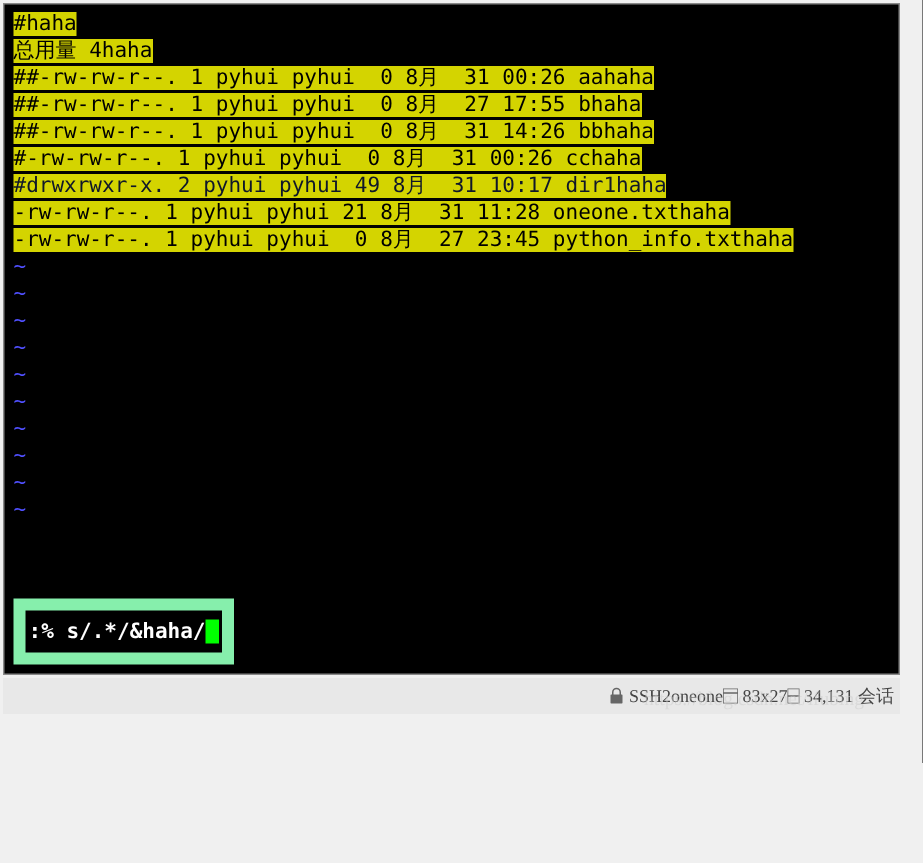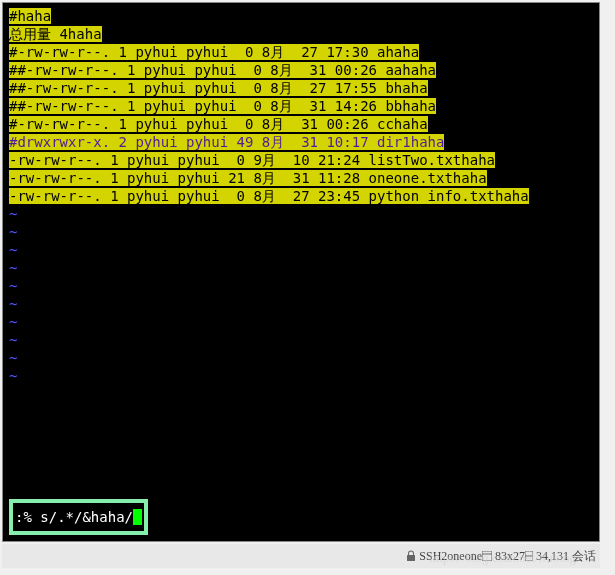--- a/index.html
+++ b/index.html
@@ -10,53 +10,54 @@
     body {
       width: 615px;
       height: 575px;
       background: #f0f0f0;
       font-family: "DejaVu Sans Mono", "Consolas", monospace;
       font-size: 14px;
       overflow: hidden;
     }
     .terminal {
       width: 598px;
-      height: 540px;
+      height: 448px;
       background: #000;
       margin: 2px;
       border: 1px solid #888;
       position: relative;
       overflow: hidden;
     }
     .terminal-content {
       padding: 4px 6px;
       line-height: 18px;
     }
     .highlighted {
       background: #d4d400;
       color: #000;
     }
     .highlighted-brown {
       background: #d4d400;
-      color: #4c1d95;
+      color: #0f172a;
     }
     .line {
       white-space: pre;
     }
     .tilde {
       color: #5050ff;
     }
     .command-box {
       position: absolute;
       bottom: 6px;
       left: 6px;
-      border: 4px solid #86efac;
+      border: 8px solid #86efac;
       padding: 6px 2px;
       display: flex;
       align-items: center;
+      font-weight: bold;
     }
     .command-text {
       color: #ffffff;
     }
     .cursor {
       display: inline-block;
       width: 9px;
       height: 16px;
       background: #00ff00;
       vertical-align: text-bottom;
@@ -95,27 +96,25 @@
       white-space: nowrap;
     }
   </style>
 </head>
 <body>
 
 <div class="terminal">
   <div class="terminal-content" id="term-lines">
   <div class="line"><span class="highlighted">#haha</span></div>
       <div class="line"><span class="highlighted">总用量 4haha</span></div>
-      <div class="line"><span class="highlighted">#-rw-rw-r--. 1 pyhui pyhui  0 8月  27 17:30 ahaha</span></div>
       <div class="line"><span class="highlighted">##-rw-rw-r--. 1 pyhui pyhui  0 8月  31 00:26 aahaha</span></div>
       <div class="line"><span class="highlighted">##-rw-rw-r--. 1 pyhui pyhui  0 8月  27 17:55 bhaha</span></div>
       <div class="line"><span class="highlighted">##-rw-rw-r--. 1 pyhui pyhui  0 8月  31 14:26 bbhaha</span></div>
       <div class="line"><span class="highlighted">#-rw-rw-r--. 1 pyhui pyhui  0 8月  31 00:26 cchaha</span></div>
       <div class="line"><span class="highlighted-brown">#drwxrwxr-x. 2 pyhui pyhui 49 8月  31 10:17 dir1haha</span></div>
-      <div class="line"><span class="highlighted">-rw-rw-r--. 1 pyhui pyhui  0 9月  10 21:24 listTwo.txthaha</span></div>
       <div class="line"><span class="highlighted">-rw-rw-r--. 1 pyhui pyhui 21 8月  31 11:28 oneone.txthaha</span></div>
       <div class="line"><span class="highlighted">-rw-rw-r--. 1 pyhui pyhui  0 8月  27 23:45 python_info.txthaha</span></div>
       <div class="line tilde">~</div>
       <div class="line tilde">~</div>
       <div class="line tilde">~</div>
       <div class="line tilde">~</div>
       <div class="line tilde">~</div>
       <div class="line tilde">~</div>
       <div class="line tilde">~</div>
       <div class="line tilde">~</div>

